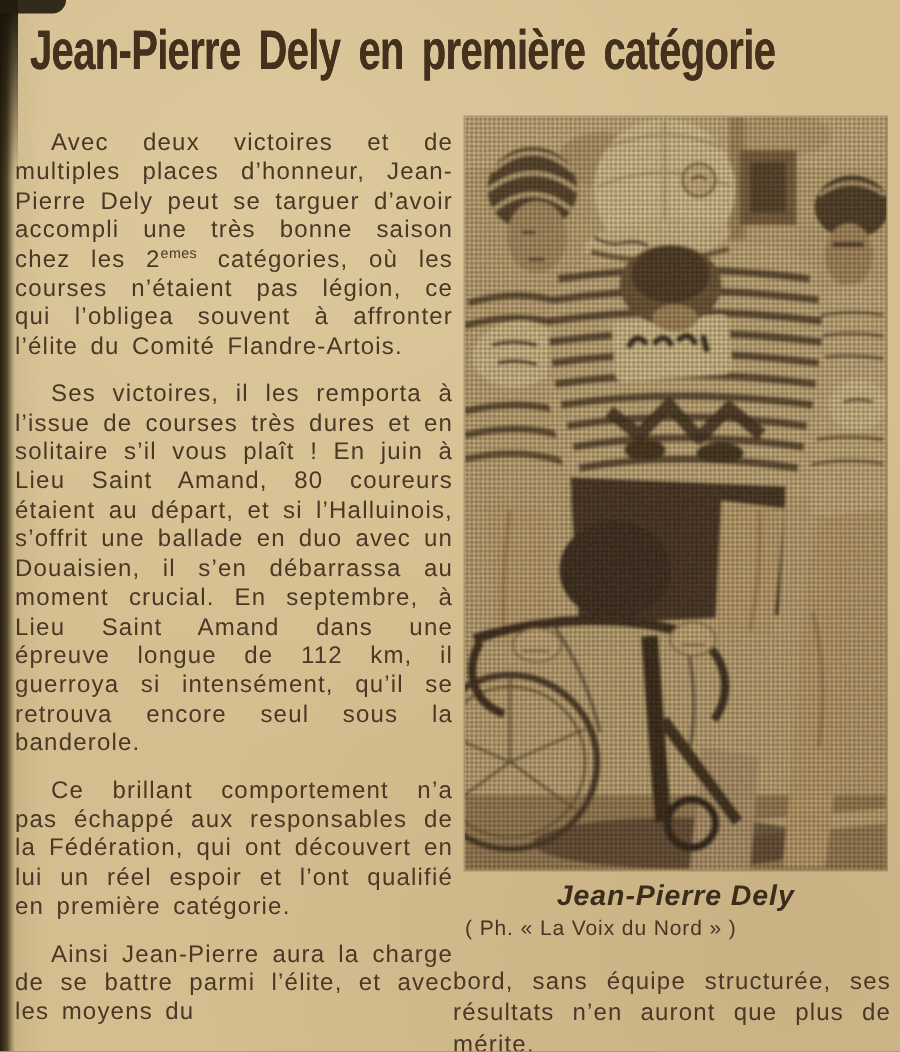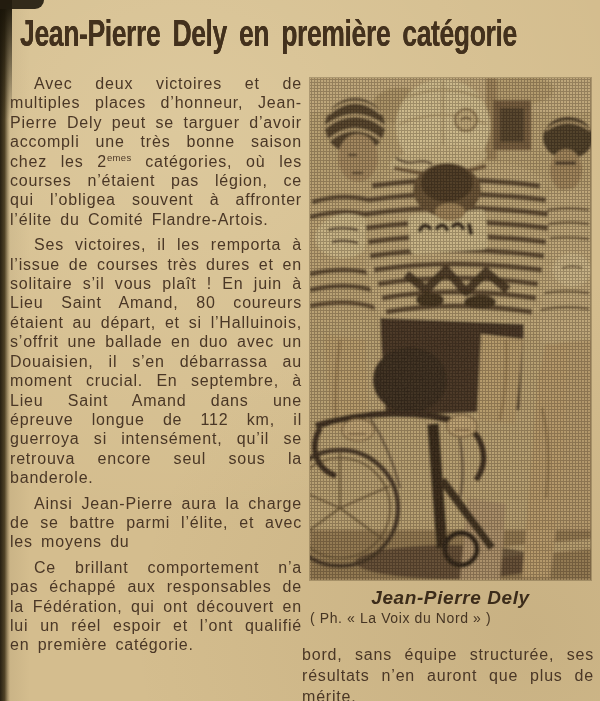--- a/index.html
+++ b/index.html
@@ -30,21 +30,21 @@
     font-size:37px;font-weight:bold;line-height:46px;white-space:nowrap;
     letter-spacing:-0.6px;word-spacing:7px;color:#43311d;
     transform:scaleX(.72);transform-origin:0 0;
     text-shadow:0 0 .4px #43311d;
   }
   .col-left{
     position:absolute;left:10px;top:74px;width:292px;
     font-size:16px;line-height:19.4px;color:#4a3726;
     letter-spacing:.8px;word-spacing:3px;text-align:justify;
   }
-  .col-left p{margin:0 0 6px 0;text-indent:24px;}
+  .col-left p{margin:12px 0 6px 0;text-indent:24px;}
   .col-left sup{font-size:9.5px;letter-spacing:.3px;vertical-align:super;line-height:0;}
   .photo{
     position:absolute;left:310px;top:78px;width:281px;height:502px;
     background:#c4ab7b;overflow:hidden;
     box-shadow:0 0 0 1px rgba(90,72,42,.35), inset 0 0 34px rgba(46,34,16,.38);
   }
   .photo svg{position:absolute;inset:0;display:block;}
   .photo .halftone{
     position:absolute;inset:0;pointer-events:none;
     background-image:radial-gradient(rgba(56,42,24,.30) 1px, rgba(56,42,24,0) 1.45px);
@@ -73,22 +73,22 @@
 
   <div class="scan-edge-left"></div>
   <div class="scan-edge-top"></div>
   <div class="scan-corner-blob"></div>
 
   <h1 class="headline">Jean-Pierre Dely en première catégorie</h1>
 
   <div class="col-left">
     <p><span>Avec deux victoires et de multiples places d’honneur, Jean-Pierre Dely peut se targuer d’avoir accompli une très bonne saison chez les 2</span><sup>emes</sup><span> catégories, où les courses n’étaient pas légion, ce qui l’obligea souvent à affronter l’élite du Comité Flandre-Artois.</span></p>
     <p>Ses victoires, il les remporta à l’issue de courses très dures et en solitaire s’il vous plaît ! En juin à Lieu Saint Amand, 80 coureurs étaient au départ, et si l’Halluinois, s’offrit une ballade en duo avec un Douaisien, il s’en débarrassa au moment crucial. En septembre, à Lieu Saint Amand dans une épreuve longue de 112 km, il guerroya si intensément, qu’il se retrouva encore seul sous la banderole.</p>
+    <p>Ce brillant comportement n’a pas échappé aux responsables de la Fédération, qui ont découvert en lui un réel espoir et l’ont qualifié en première catégorie.</p>
     <p>Ainsi Jean-Pierre aura la charge de se battre parmi l’élite, et avec les moyens du</p>
-    <p>Ce brillant comportement n’a pas échappé aux responsables de la Fédération, qui ont découvert en lui un réel espoir et l’ont qualifié en première catégorie.</p>
   </div>
 
   <div class="photo" role="img" aria-label="Cycliste à casquette blanche en maillot rayé, penché sur son guidon, deux coureurs casqués à l’arrière-plan">
     <svg viewBox="0 0 281 502" width="281" height="502">
       <defs>
         <filter id="soft">
             <feGaussianBlur stdDeviation="1.1"></feGaussianBlur>
           </filter>
         <filter id="grain" x="0" y="0" width="100%" height="100%">
           <feTurbulence type="fractalNoise" baseFrequency="0.55" numOctaves="2" stitchTiles="stitch"></feTurbulence>

